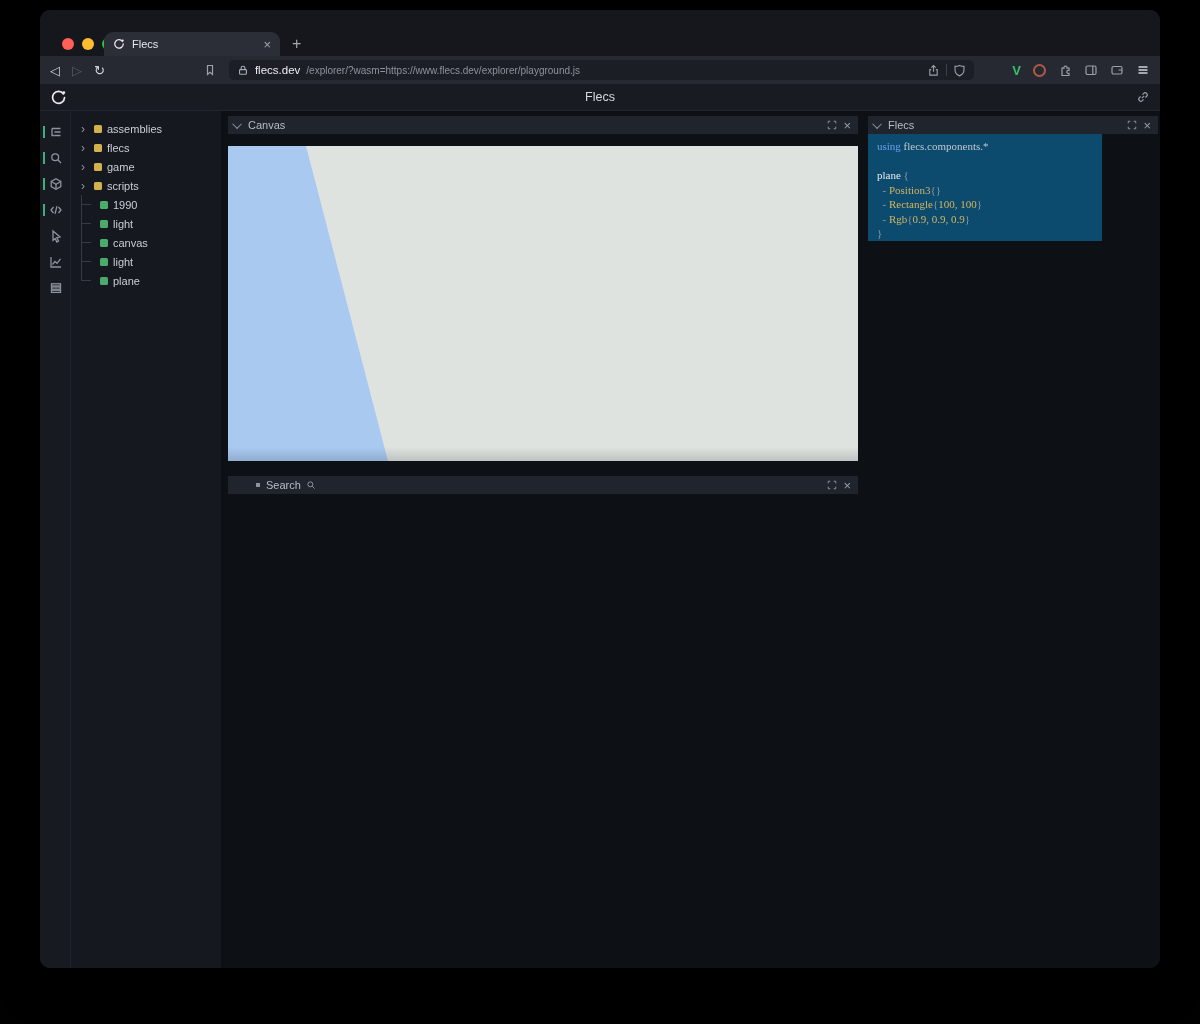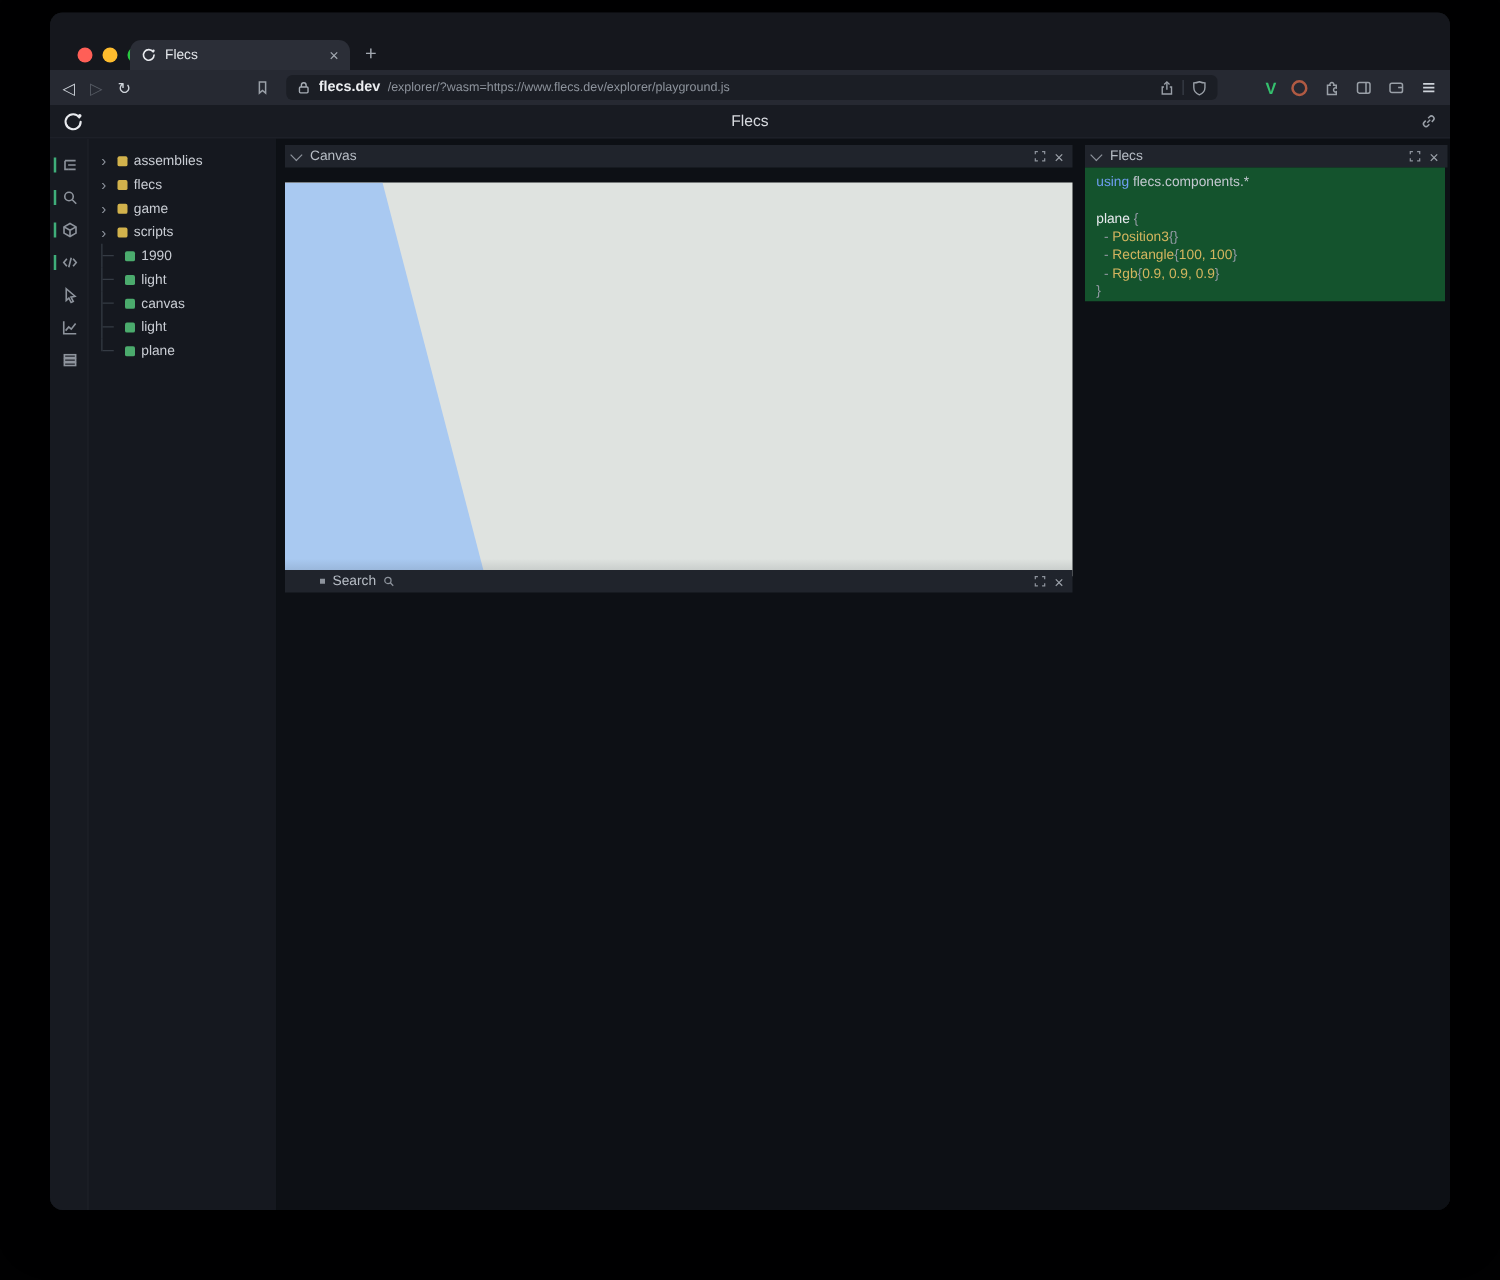--- a/index.html
+++ b/index.html
@@ -20,21 +20,21 @@
   .newtab{position:absolute;left:252px;top:26px;font-size:16px;}
 
   
   .toolbar{height:28px;background:#262932;display:flex;align-items:center;padding:0 10px;gap:12px;}
   .navbtn{font-size:13px;color:#ced3da;line-height:1;}
   .navbtn.dim{color:#565b64;}
   .tool-icon{display:flex;align-items:center;justify-content:center;}
   .bookmark{margin-left:86px;}
   .urlbar{flex:1;height:20px;background:#1b1e25;border-radius:5px;display:flex;align-items:center;
           padding:0 8px;gap:6px;min-width:0;margin-right:26px;}
-  .urlbar .domain{color:#eceef1;font-size:11.5px;white-space:nowrap;font-weight:bold;}
+  .urlbar .domain{color:#eceef1;font-size:11.5px;white-space:nowrap;}
   .urlbar .path{color:#8d939c;font-size:10px;white-space:nowrap;overflow:hidden;text-overflow:ellipsis;}
   .urlbar .share{margin-left:auto;}
   .urldivider{width:1px;height:12px;background:#3a3f48;}
   .vbadge{color:#35c06e;font-weight:bold;font-size:13px;}
   .ring{width:9px;height:9px;border:2.5px solid #b05a43;border-radius:50%;}
   .burger line{stroke:#ced3da;}
 
   
   .pageheader{position:relative;height:26px;background:#181b22;border-bottom:1px solid #23262e;
               display:flex;align-items:center;padding:0 10px;}
@@ -70,28 +70,28 @@
   .ph-btn svg{stroke:#8d939c;fill:none;stroke-width:1.2;}
   .ph-close{color:#9aa0a8;font-size:13px;line-height:1;}
 
   .canvas-header{left:7px;top:5px;width:630px;}
   .scene{position:absolute;left:7px;top:35px;width:630px;height:315px;overflow:hidden;}
   .scene::after{content:"";position:absolute;left:0;bottom:0;width:100%;height:14px;
                 background:linear-gradient(rgba(0,0,0,0),rgba(40,50,55,.18));}
   .sky{position:absolute;left:0;top:0;width:162px;height:100%;
        clip-path:polygon(0 0,78px 0,160px 100%,0 100%);}
 
-  .search-header{left:7px;top:345px;width:630px;padding-left:28px;}
+  .search-header{left:7px;top:365px;width:630px;padding-left:28px;}
   .search-mag{margin-left:-1px;}
   .search-mag svg{stroke:#8d939c;fill:none;stroke-width:1.2;}
 
   .editor-header{left:647px;top:5px;width:290px;}
-  .editor-code{position:absolute;left:647px;top:23px;width:288px;height:107px;background:#14532d;
+  .editor-code{position:absolute;left:647px;top:23px;width:234px;height:107px;background:#0c4a6e;
                padding:5px 0 0 9px;box-sizing:border-box;
-               font-family:Liberation Sans, sans-serif;font-size:11px;line-height:14.5px;}
+               font-family:Liberation Serif, serif;font-size:11px;line-height:14.5px;}
   .code-line{white-space:pre;}
   .c-kw{color:#6f9ef0;}
   .c-plain{color:#c3c8d0;}
   .c-white{color:#e7eaee;}
   .c-name{color:#d3b55f;}
   .c-num{color:#d3b55f;}
   .c-punct{color:#9098a1;}
 </style>
 </head>
 <body>

